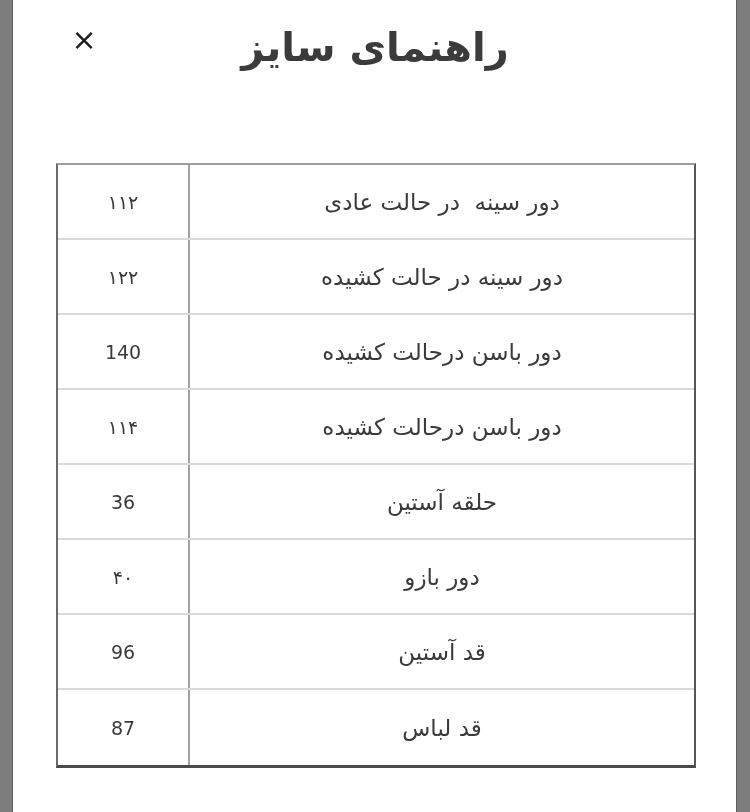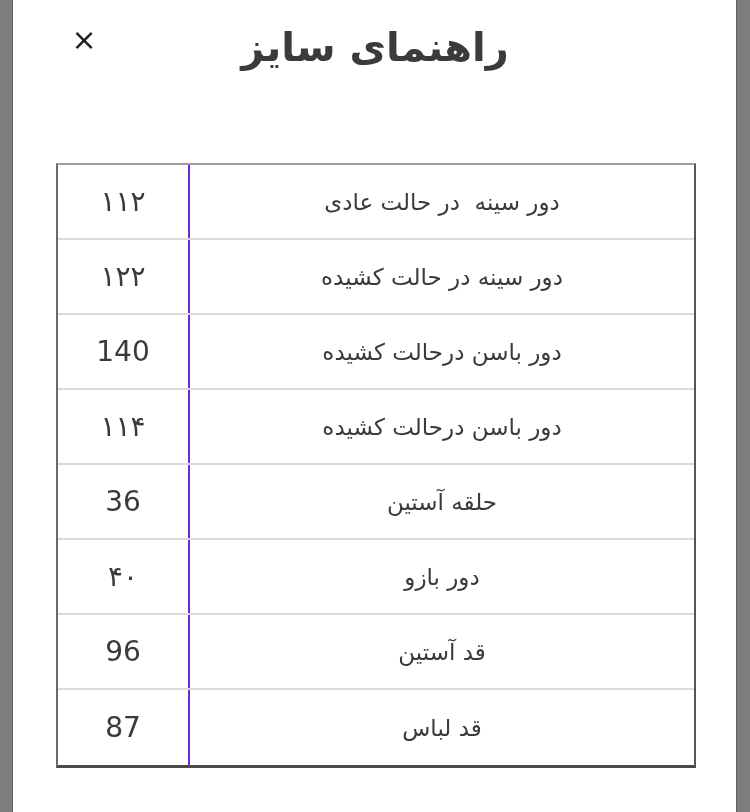--- a/index.html
+++ b/index.html
@@ -67,26 +67,26 @@
   .trow:last-child { border-bottom: none; }
   .cell {
     display: flex;
     align-items: center;
     justify-content: center;
     color: #3a3a3a;
   }
   .cell.value {
     width: 130px;
     flex: 0 0 130px;
-    font-size: 28px;
+    font-size: 19px;
     direction: rtl;
   }
   .cell.label {
     flex: 1 1 auto;
-    border-left: 2px solid #6d28d9;
+    border-left: 2px solid #a3a3a3;
     font-size: 23px;
     direction: rtl;
     white-space: pre;
   }
 </style>
 </head>
 <body>
 
 <div class="stage">
 

